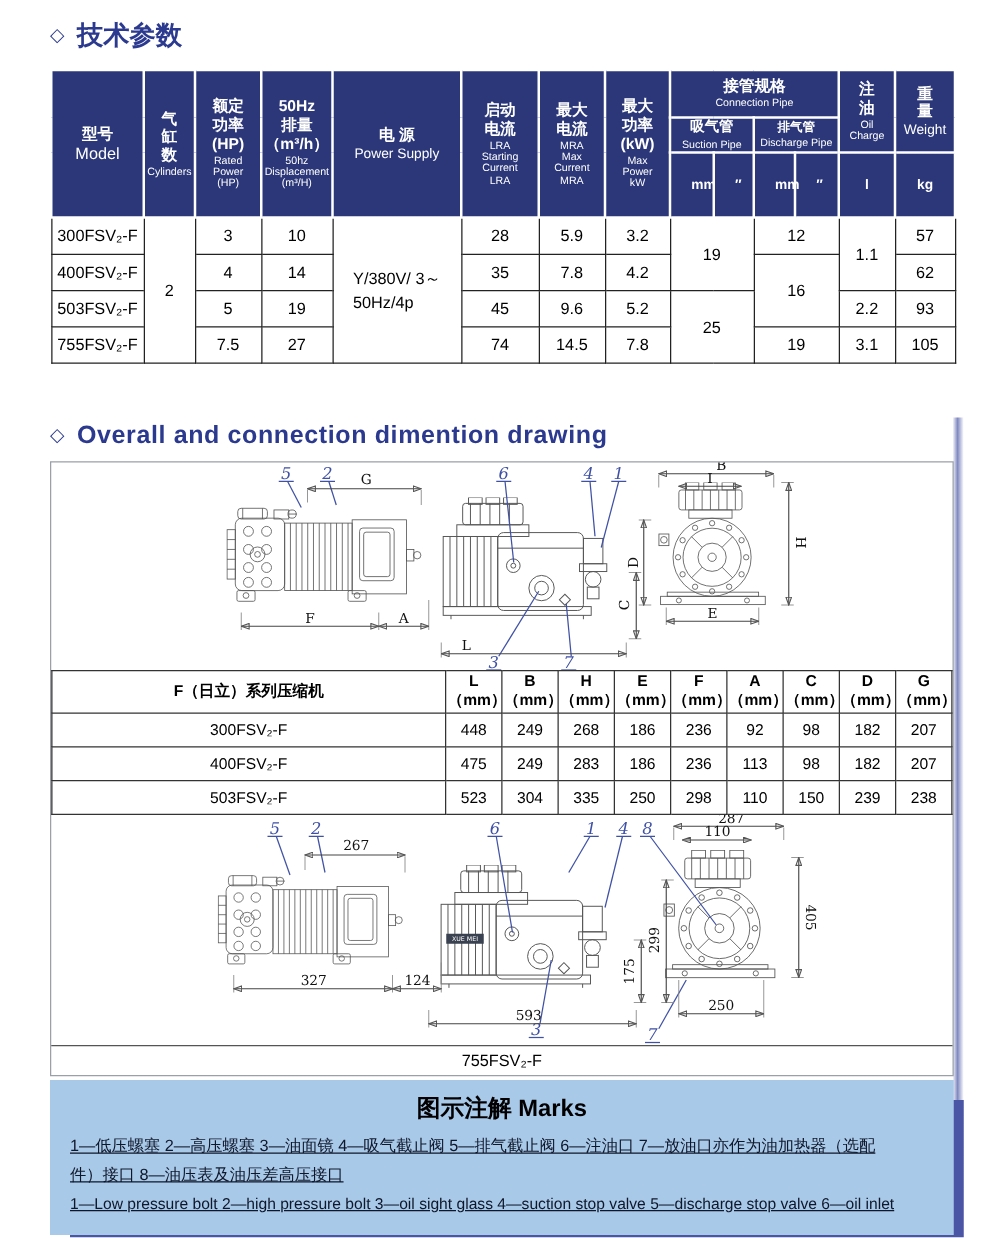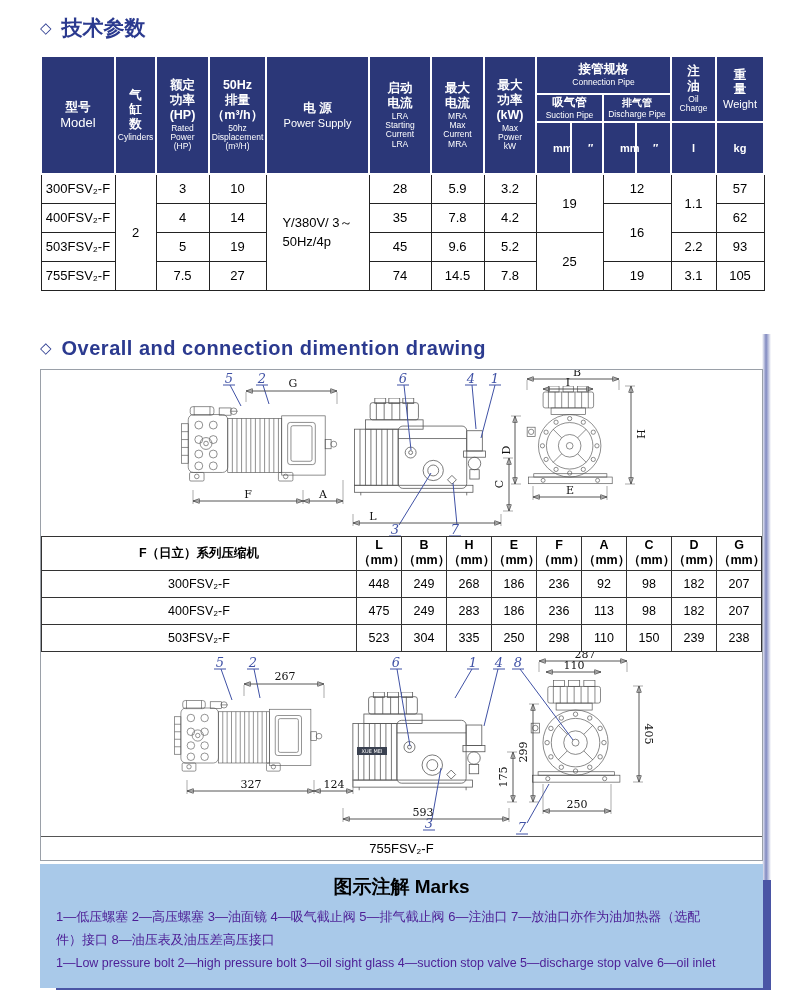--- a/index.html
+++ b/index.html
@@ -29,21 +29,21 @@
   .drawbox{border:1px solid #9aa0a8;margin-top:9px;}
   .cap{border-top:1px solid #555;height:23px;line-height:23px;text-align:center;font-size:13px;color:#000;}
   
   table.dtable{border-collapse:collapse;width:100%;table-layout:fixed;}
   .dtable th,.dtable td{border:1px solid #333;height:24px;text-align:center;font-size:12.5px;color:#000;background:#fff;}
   .dtable th{font-weight:bold;}
   .dtable .c0{width:312px;}
   
   .notes{background:#a9c9e9;margin-top:3px;padding:8px 16px 12px 16px;box-shadow:12px 12px 0 -4px #4a55a5;}
   .notes h3{margin:2px 0 8px 0;text-align:center;font-size:19px;color:#000;font-weight:bold;}
-  .notes p{margin:4px 0;font-size:12.5px;color:#4c1d95;line-height:1.45;}
+  .notes p{margin:4px 0;font-size:12.5px;color:#0f172a;line-height:1.45;text-decoration:underline;}
   .notes p.zh{font-size:13px;}
   
   #symdefs rect,#symdefs circle,#symdefs line,#symdefs path{stroke:#555;fill:none;stroke-width:1;}
   svg.draw{display:block;}
   .dim{stroke:#444;stroke-width:0.9;}
   .ext{stroke:#888;stroke-width:0.7;}
   .dimt{fill:#111;font-size:11px;font-family:"DejaVu Serif",serif;text-anchor:middle;}
   .co{fill:#3f51a5;font-size:13px;font-family:"DejaVu Serif",serif;font-style:italic;text-anchor:middle;}
   .cou,.col{stroke:#3f51a5;stroke-width:1;fill:none;}
   .bodylabel{fill:#3a4150;stroke:none;}

